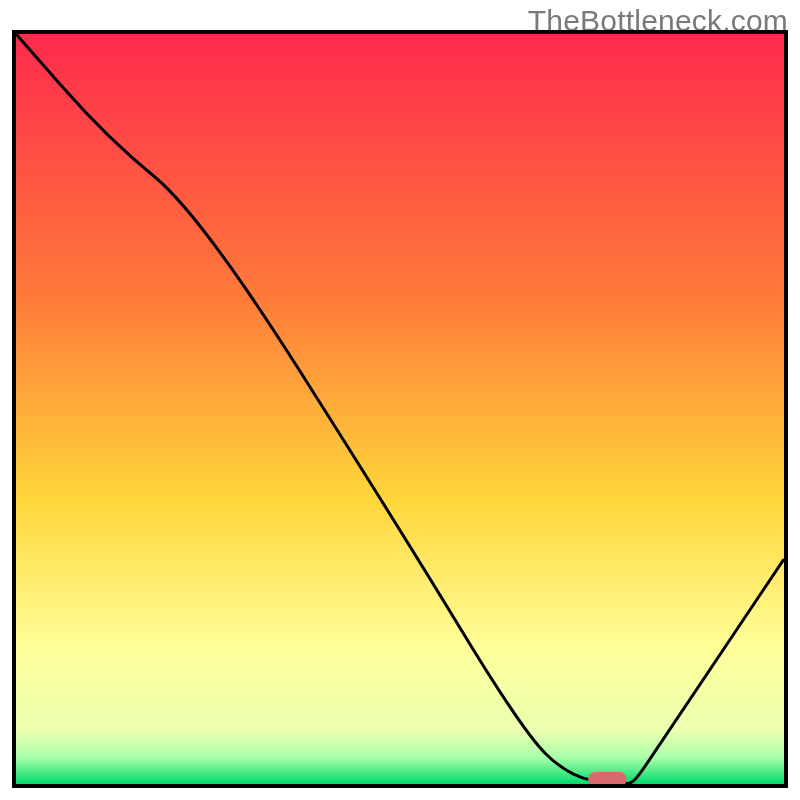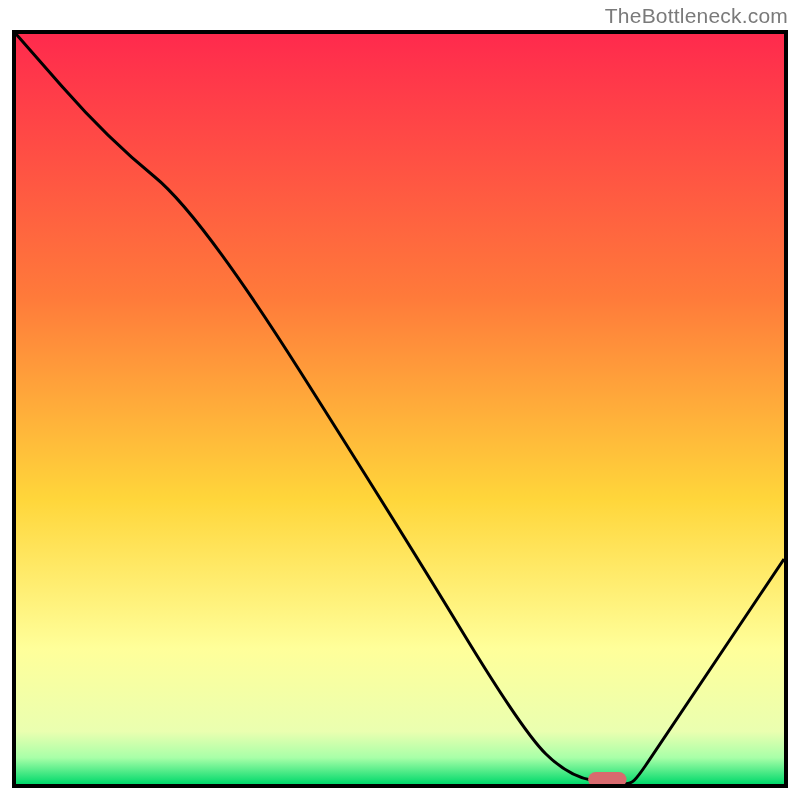--- a/index.html
+++ b/index.html
@@ -9,21 +9,21 @@
     width: 800px;
     height: 800px;
     position: relative;
     font-family: Arial, Helvetica, sans-serif;
   }
   .watermark {
     position: absolute;
     top: 4px;
     right: 12px;
     color: #7a7a7a;
-    font-size: 21px;
+    font-size: 30px;
     font-weight: 500;
     letter-spacing: 0.2px;
   }
   .plot-frame {
     position: absolute;
     left: 12px;
     top: 30px;
     width: 776px;
     height: 758px;
     border: 4px solid #000;

